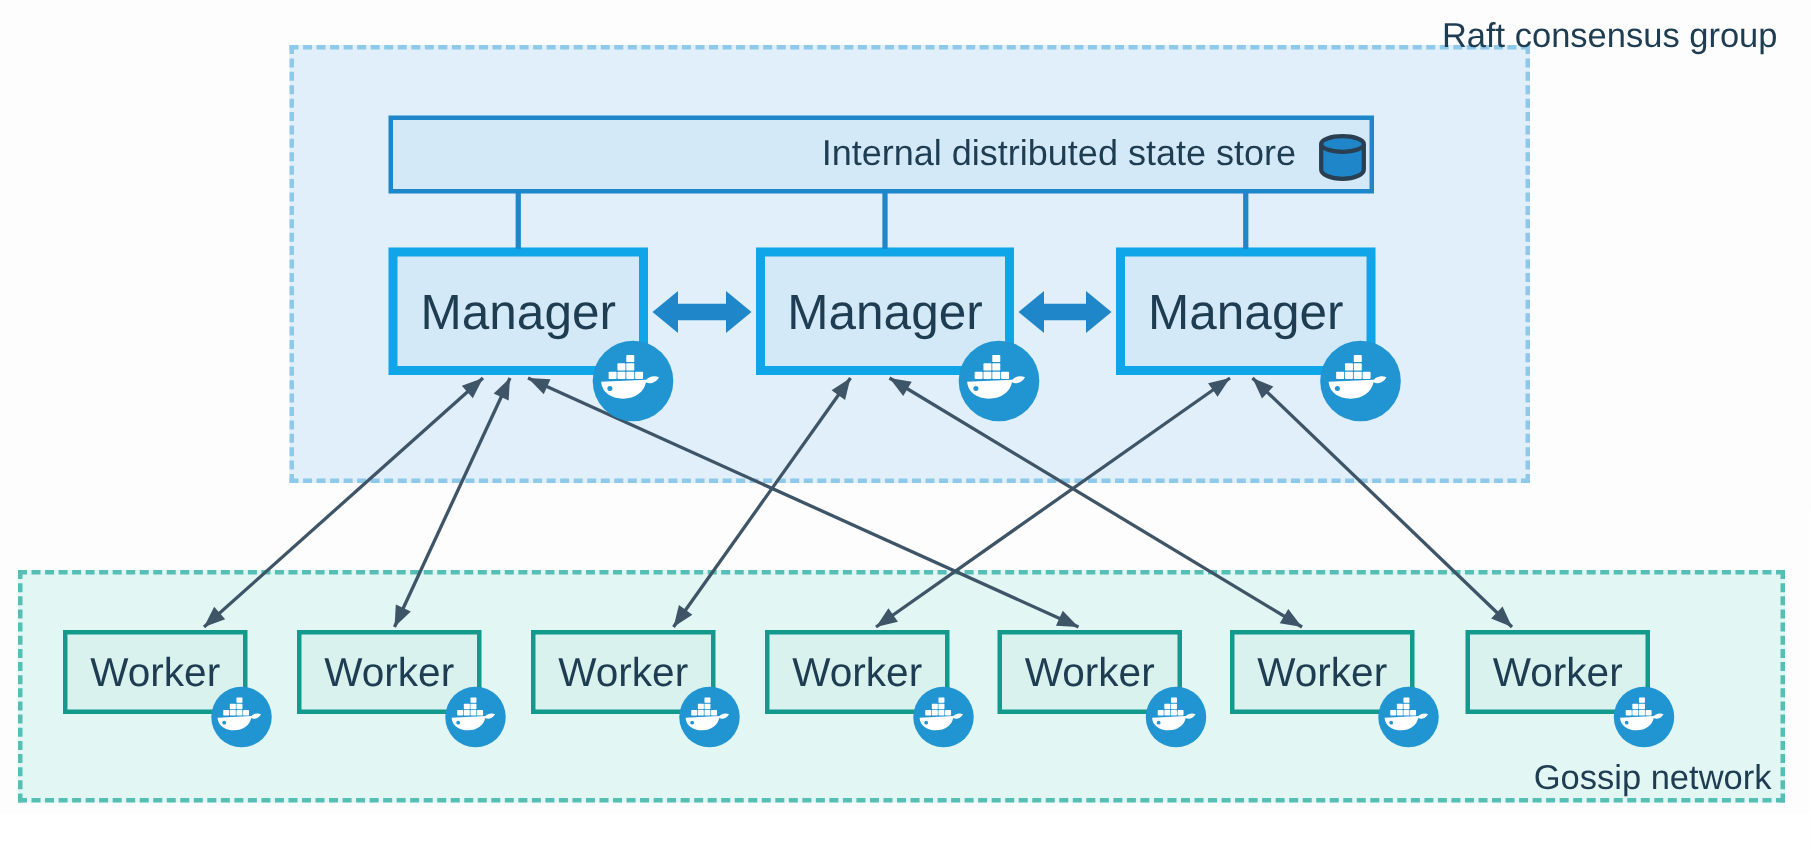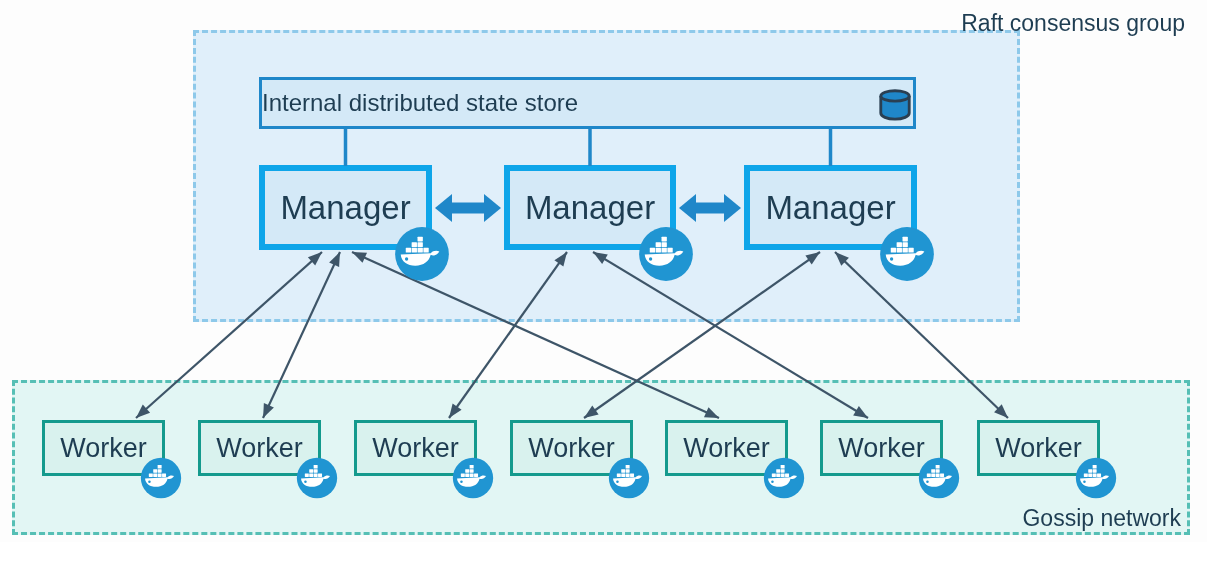--- a/index.html
+++ b/index.html
@@ -17,21 +17,21 @@
   .gossip-box{
     position:absolute;left:12px;top:380px;width:1178px;height:155px;
     background:#e2f6f4;border:3px dashed #56bfb5;box-sizing:border-box;z-index:1;
   }
   .gossip-label{
     position:absolute;right:26px;bottom:10px;font-size:23px;color:#1e3d52;z-index:2;margin-top:37px;
   }
   .store-box{
     position:absolute;left:259px;top:77px;width:657px;height:52px;
     background:#d4e9f7;border:3px solid #1f87c9;box-sizing:border-box;
-    display:flex;align-items:center;justify-content:space-between;gap:13px;
+    display:flex;align-items:center;justify-content:flex-end;gap:13px;
     font-size:24px;color:#1e3d52;z-index:3;
   }
   .manager-box{
     position:absolute;background:#d4e9f7;border:6px solid #0ea5e9;box-sizing:border-box;
     display:flex;align-items:center;justify-content:center;
     font-size:33px;color:#1e3d52;z-index:3;
   }
   .worker-box{
     position:absolute;background:#d9f2ee;border:3px solid #149a8d;box-sizing:border-box;
     display:flex;align-items:center;justify-content:center;

